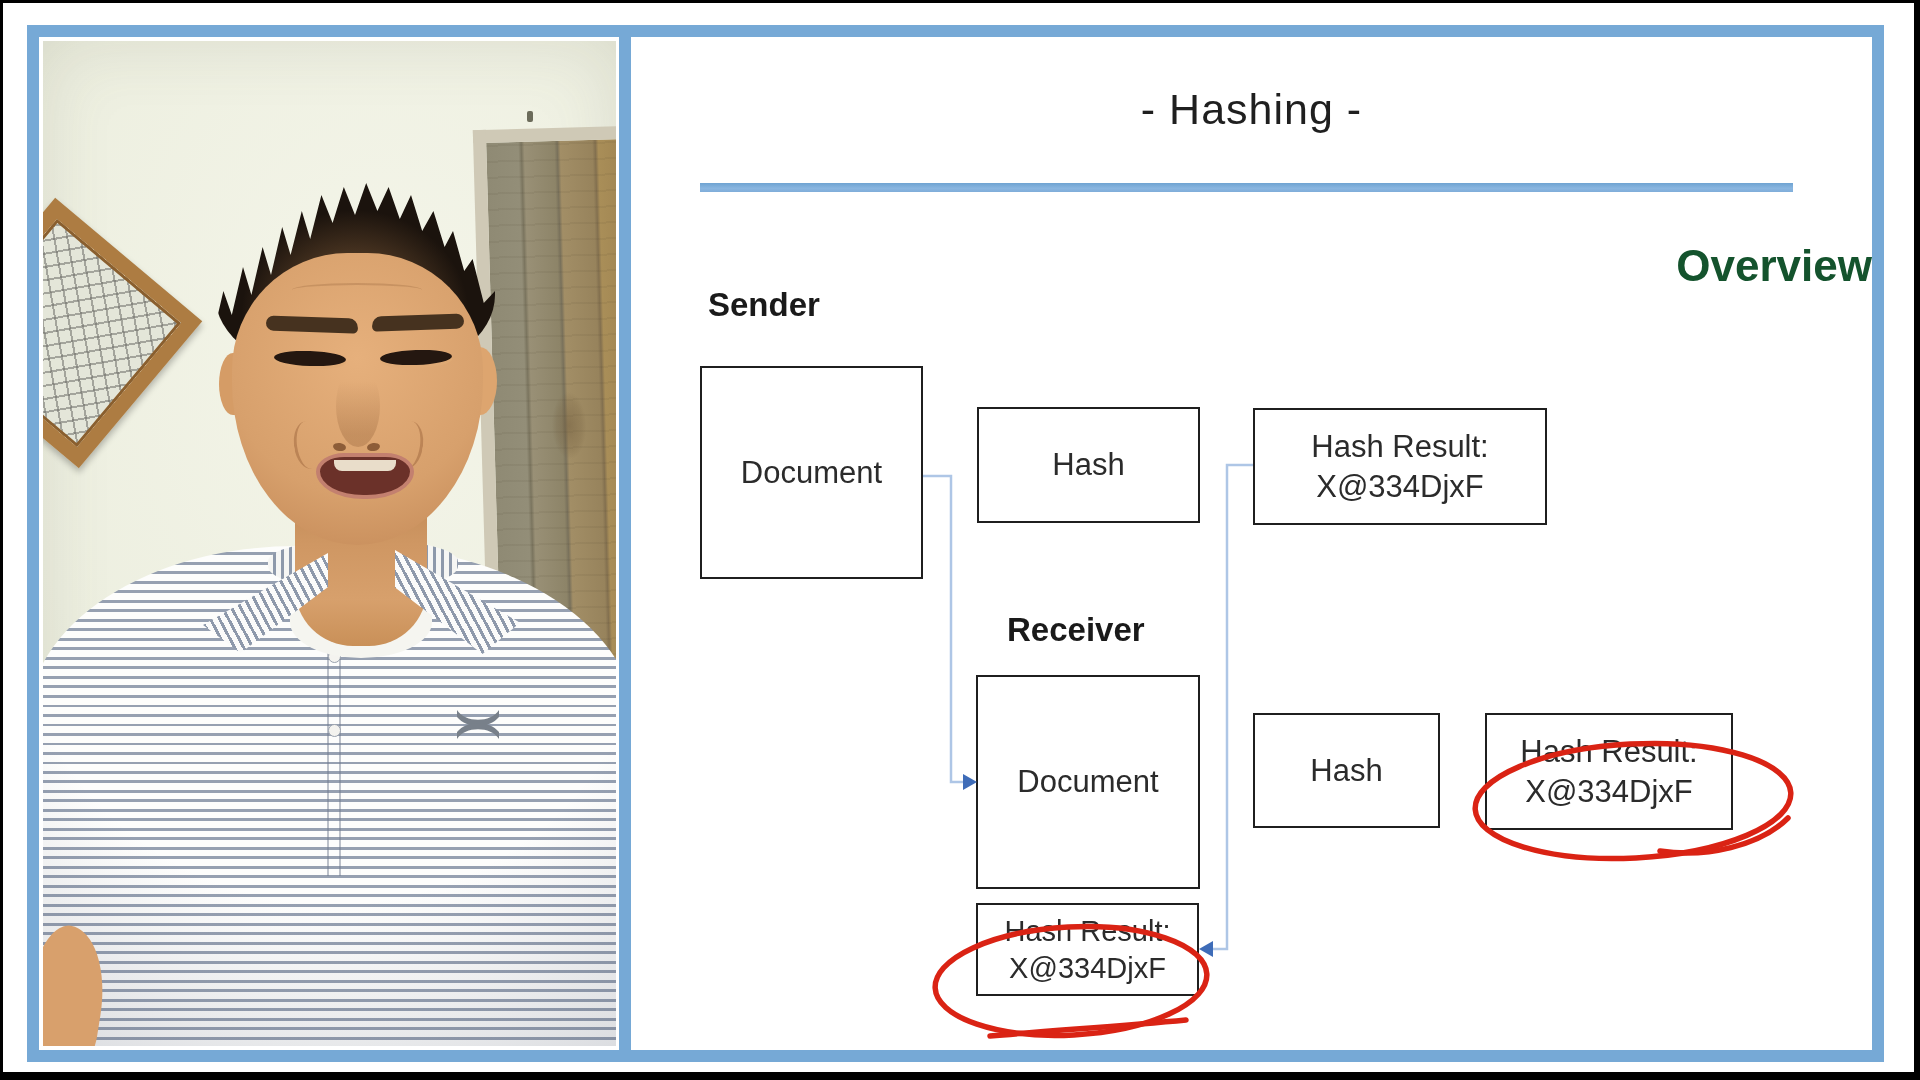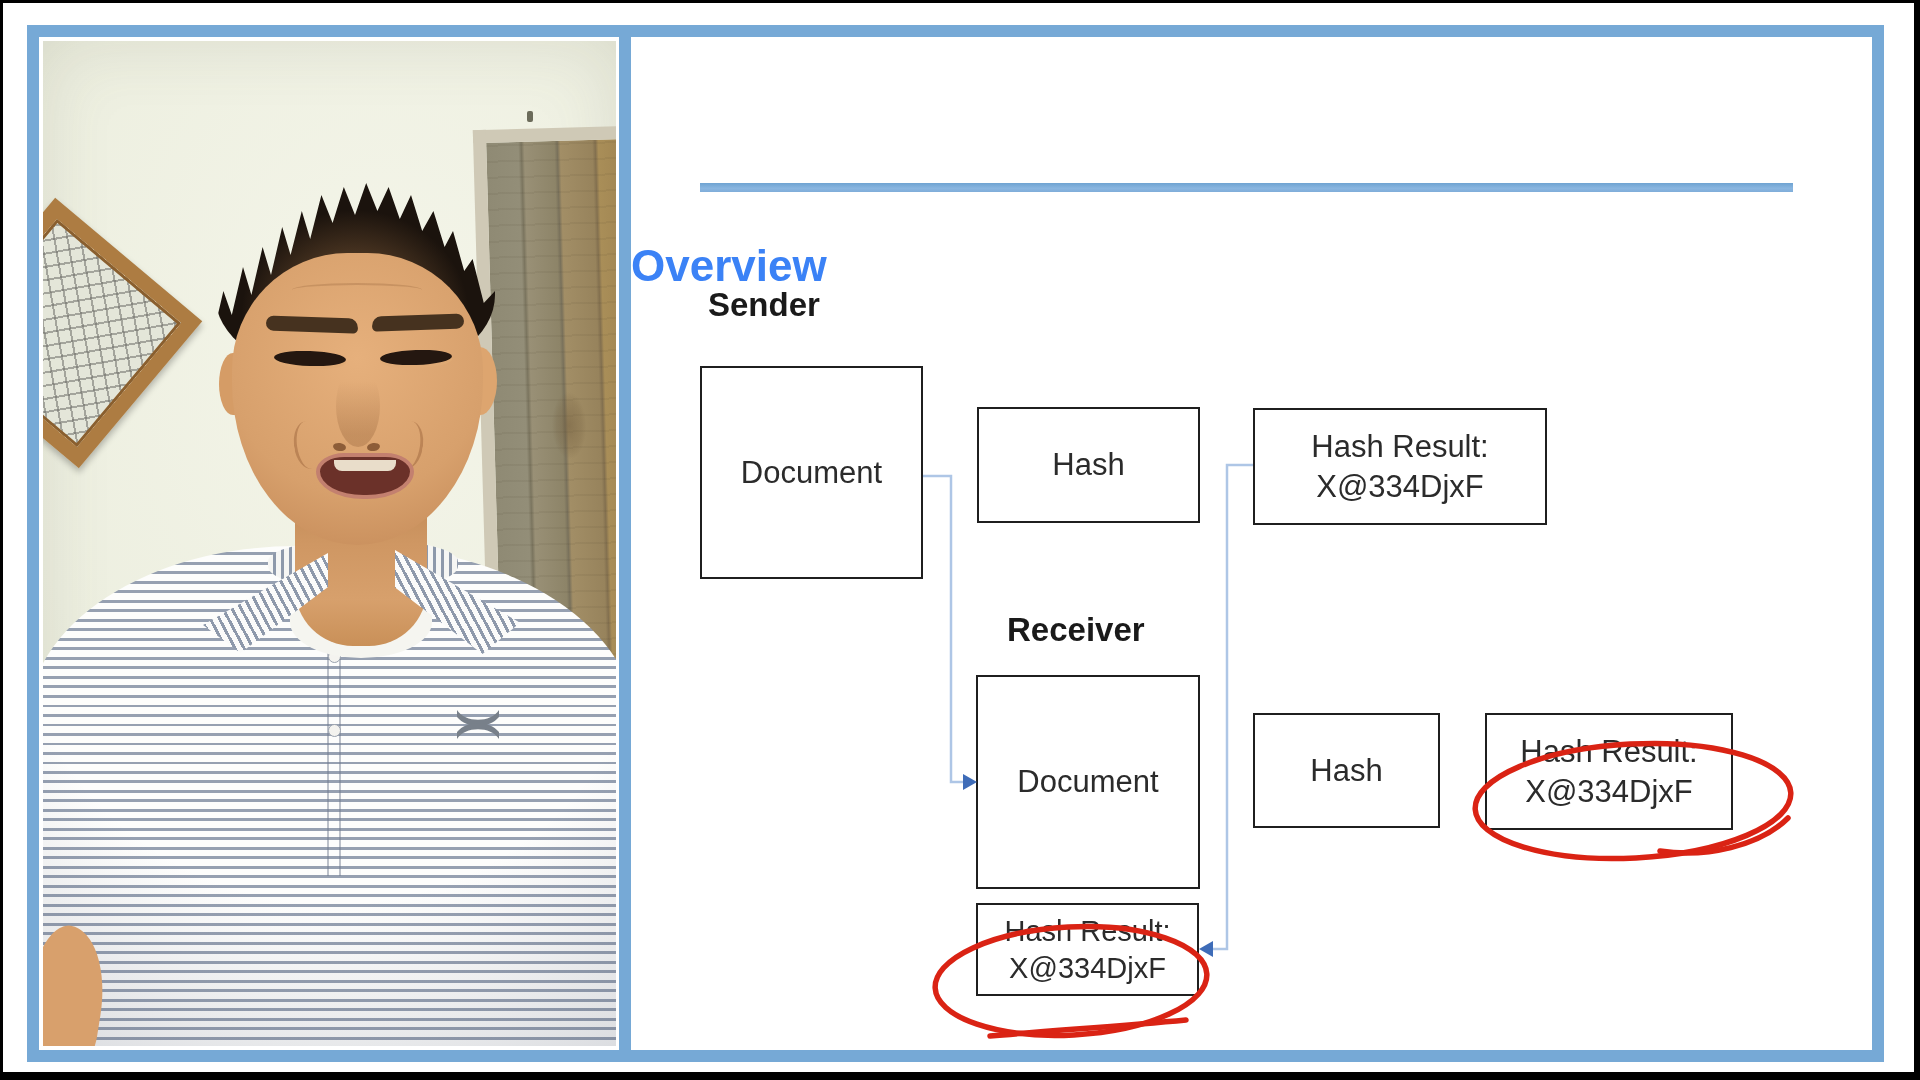--- a/index.html
+++ b/index.html
@@ -82,21 +82,21 @@
   #teeth{left:14px;top:3px;width:62px;height:11px;background:#e9ddca;border-radius:0 0 8px 8px;}
   #forearm{left:-12px;top:885px;width:72px;height:140px;background:#d8a06c;
         border-radius:40% 60% 25% 25%;transform:rotate(9deg);}
 
   
   #slide{left:631px;top:37px;width:1241px;height:1013px;background:#fff;color:#262626;}
   #slide-title{left:0;top:48px;width:100%;text-align:center;font-size:43px;font-weight:400;
         letter-spacing:1px;color:#1f1f1f;}
   #title-bar{left:69px;top:146px;width:1093px;height:9px;
         background:linear-gradient(180deg,#6fa3d2 0%,#8ab6e0 60%,#7fadd9 100%);}
-  #overview{left:0;top:204px;width:100%;text-align:left;font-size:44px;font-weight:bold;color:#3b82f6;}
+  #overview{left:0;top:204px;width:100%;text-align:right;font-size:44px;font-weight:bold;color:#14532d;}
   .grp-label{font-size:33px;font-weight:bold;color:#1a1a1a;}
   #sender-label{left:77px;top:249px;}
   #receiver-label{left:362px;top:574px;margin-left:14px;}
   .dbox{border:2px solid #1f1f1f;background:#fff;box-sizing:border-box;
         display:flex;flex-direction:column;align-items:center;justify-content:center;
         font-size:31px;color:#2b2b2b;text-align:center;line-height:40px;}
   #doc1{left:69px;top:329px;width:223px;height:213px;}
   #hash1{left:346px;top:370px;width:223px;height:116px;}
   #hres1{left:622px;top:371px;width:294px;height:117px;}
   #doc2{left:345px;top:638px;width:224px;height:214px;}
@@ -147,20 +147,21 @@
       <div id="smile-l" class="abs smile"></div>
       <div id="smile-r" class="abs smile"></div>
       <div id="mouth" class="abs">
         <div id="teeth" class="abs"></div>
       </div>
     </div>
   </div>
 
   <div id="slide-frame" class="abs bluebox"></div>
   <div id="slide" class="abs">
+    <div id="slide-title" class="abs">- Hashing -</div>
     <div id="title-bar" class="abs"></div>
     <div id="overview" class="abs">Overview</div>
 
     <div id="sender-label" class="abs grp-label">Sender</div>
     <div id="doc1" class="abs dbox">
       <span>Document</span>
     </div>
     <div id="hash1" class="abs dbox">
       <span>Hash</span>
     </div>

